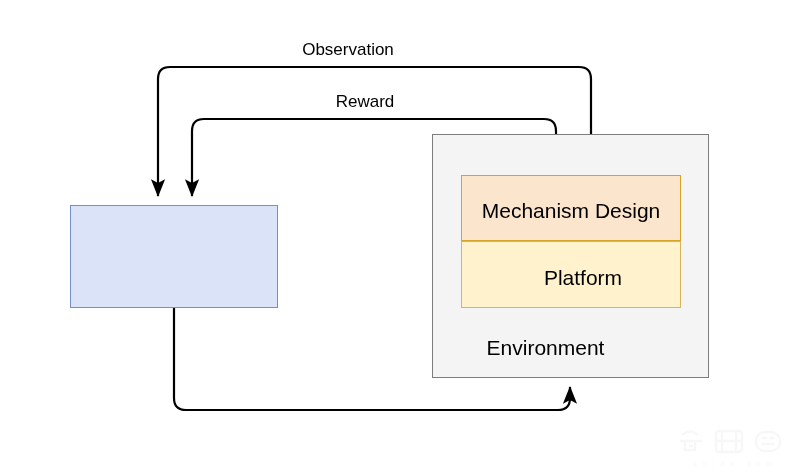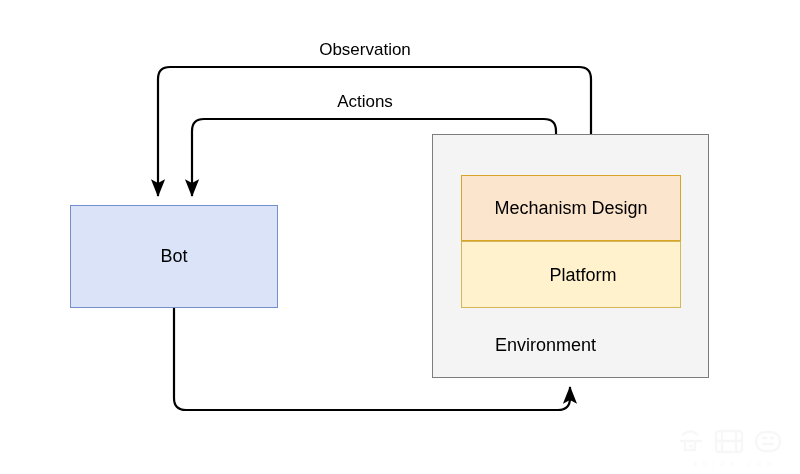--- a/index.html
+++ b/index.html
@@ -21,21 +21,21 @@
     position: absolute;
     left: 0;
     top: 0;
     width: 800px;
     height: 474px;
   }
   .node-label {
     position: absolute;
     text-align: center;
     color: #000000;
-    font-size: 18px;
+    font-size: 21px;
     line-height: 1.2;
     white-space: nowrap;
     user-select: none;
   }
   .edge-label {
     position: absolute;
     text-align: center;
     color: #000000;
     font-size: 17px;
     line-height: 1.2;
@@ -65,21 +65,21 @@
   #platform-node {
     left: 461px; top: 241px; width: 220px; height: 67px;
     background: #fff2cc;
     border: 1px solid #d6b656;
   }
   
   #bot-label        { left: 70px;  top: 246px; width: 208px; }
   #env-label        { left: 409px; top: 335px; width: 273px; }
   #mech-label       { left: 461px; top: 198px; width: 220px; }
   #platform-label   { left: 461px; top: 265px; width: 220px; margin-left: 12px; }
-  #observation-label{ left: 245px; top: 40px;  width: 240px; }
+  #observation-label{ left: 228px; top: 40px;  width: 240px; }
   #reward-label     { left: 265px; top: 92px;  width: 200px; }
   #actions-label    { left: 265px; top: 437px; width: 200px; }
   
   #watermark {
     position: absolute;
     right: 8px;
     bottom: 6px;
     width: 116px;
     height: 44px;
     opacity: 0.55;
@@ -116,31 +116,30 @@
   </svg>
 
   <div class="box" id="environment-node"></div>
 
   <div class="box" id="mechanism-design-node"></div>
 
   <div class="box" id="platform-node"></div>
 
   <div class="box" id="bot-node"></div>
 
-  <div class="node-label" id="bot-label">Bot</div>
 
   <div class="node-label" id="env-label">Environment</div>
 
   <div class="node-label" id="mech-label">Mechanism Design</div>
 
   <div class="node-label" id="platform-label">Platform</div>
 
   <div class="edge-label" id="observation-label">Observation</div>
 
-  <div class="edge-label" id="reward-label">Actions</div>
+  <div class="edge-label" id="reward-label">Reward</div>
 
 
   <div id="watermark">
     <svg viewBox="0 0 116 34" width="116" height="34">
       <g fill="none" stroke="#f2f2f2" stroke-width="2.4">
         <path d="M6,11 q8,-7 16,0 M4,17 h22 M9,17 v9 h10 v-9 M13,22 h4"></path>
         <rect x="40" y="7" width="26" height="21" rx="3"></rect>
         <path d="M46,7 v21 M60,7 v21 M40,17 h26"></path>
         <rect x="80" y="8" width="24" height="19" rx="9"></rect>
         <path d="M86,14 h5 M94,14 h4 M86,20 h12"></path>

